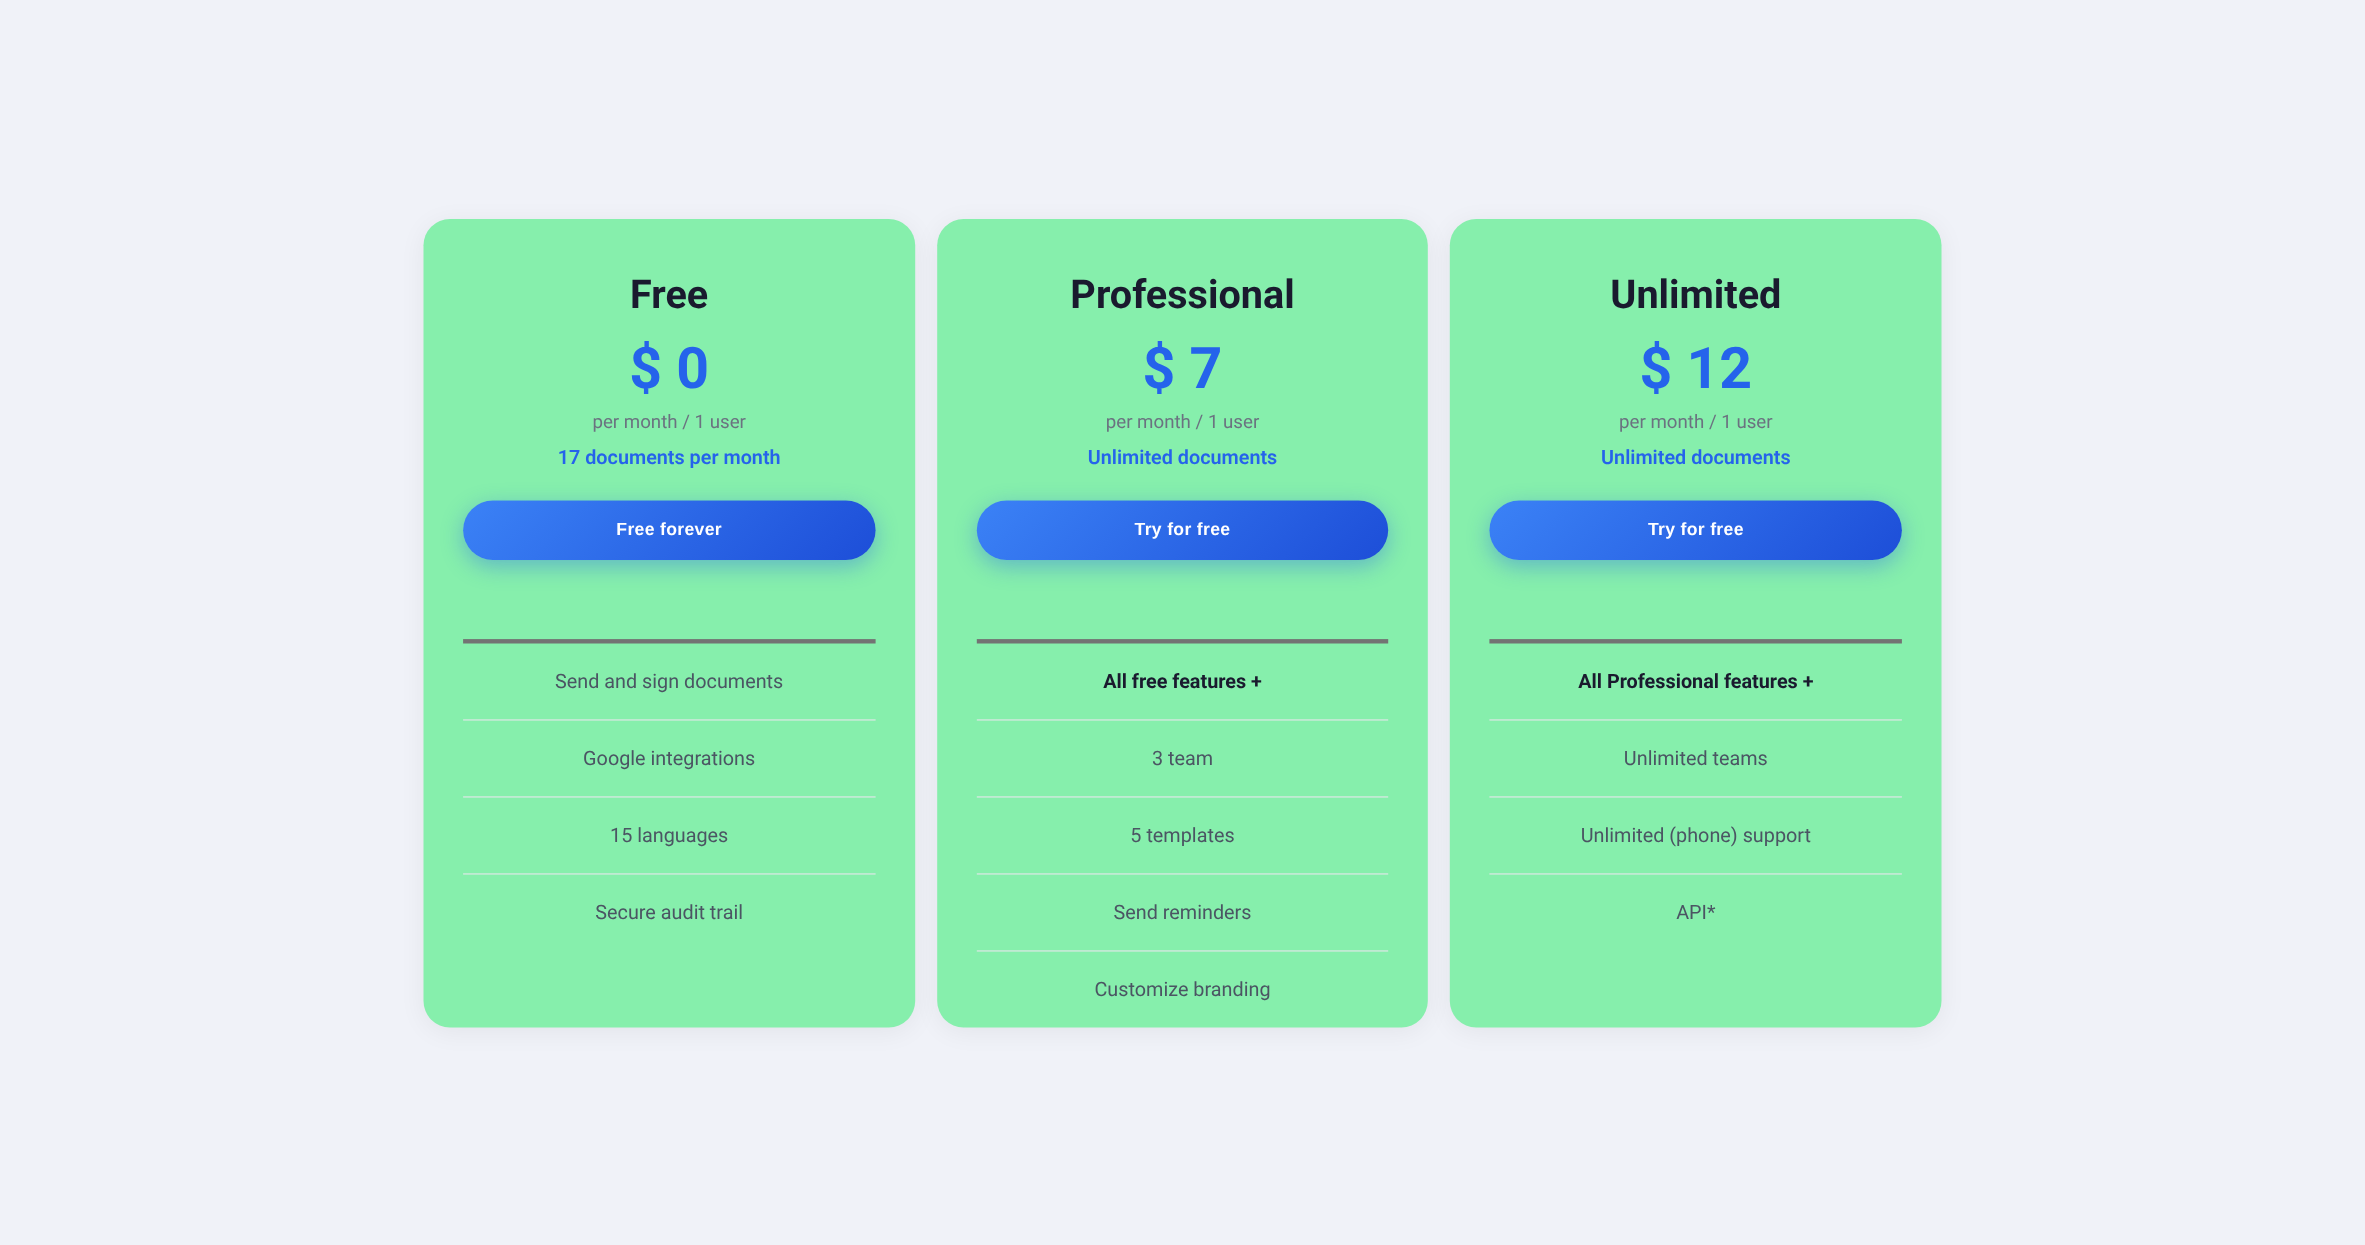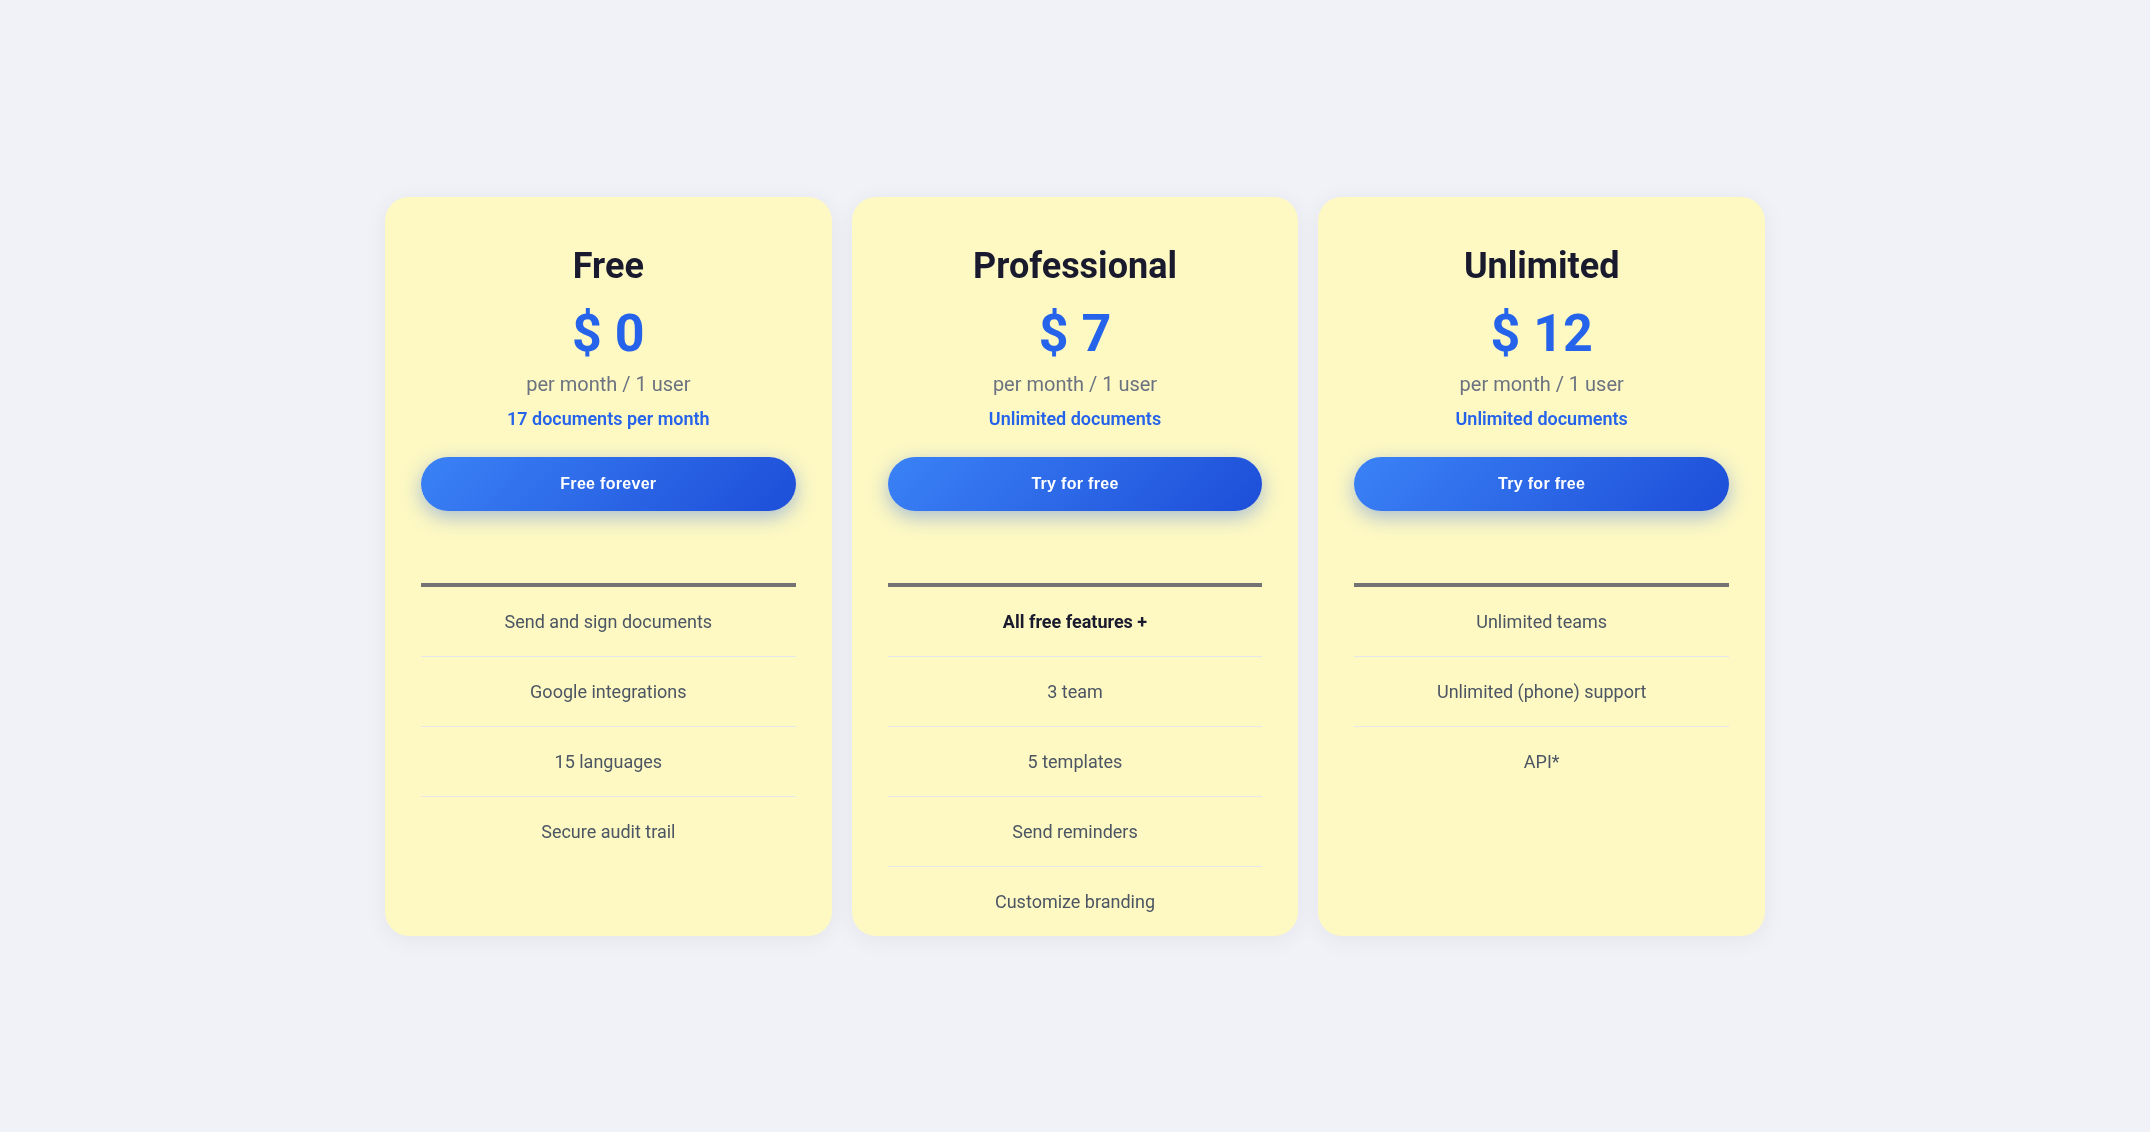--- a/index.html
+++ b/index.html
@@ -21,21 +21,21 @@
     .pricing-container {
       display: flex;
       gap: 0;
       max-width: 1400px;
       width: 100%;
       justify-content: center;
       align-items: stretch;
     }
 
     .pricing-card {
-      background: #fef9c3;
+      background: #86efac;
       border-radius: 24px;
       padding: 48px 36px 0 36px;
       flex: 1;
       max-width: 460px;
       display: flex;
       flex-direction: column;
       box-shadow: 0 4px 24px rgba(0,0,0,0.06);
       margin: 0 10px;
     }
 
@@ -52,21 +52,21 @@
     }
 
     .plan-price {
       font-size: 52px;
       font-weight: 700;
       color: #2563eb;
       margin-bottom: 8px;
     }
 
     .plan-period {
-      font-size: 20px;
+      font-size: 17px;
       color: #6b7280;
       margin-bottom: 12px;
     }
 
     .plan-docs {
       font-size: 18px;
       font-weight: 600;
       color: #2563eb;
       margin-bottom: 28px;
     }
@@ -147,18 +147,19 @@
     </div>
     <div class="pricing-card">
       <div class="card-header">
         <div class="plan-name">Unlimited</div>
         <div class="plan-price">$ 12</div>
         <div class="plan-period">per month / 1 user</div>
         <div class="plan-docs">Unlimited documents</div>
         <button class="plan-button">Try for free</button>
       </div>
       <div class="features-list">
+        <div class="feature-item bold">All Professional features +</div>
         <div class="feature-item">Unlimited teams</div>
         <div class="feature-item">Unlimited (phone) support</div>
         <div class="feature-item">API*</div>
       </div>
     </div>
   </div>
 
 </body></html>

